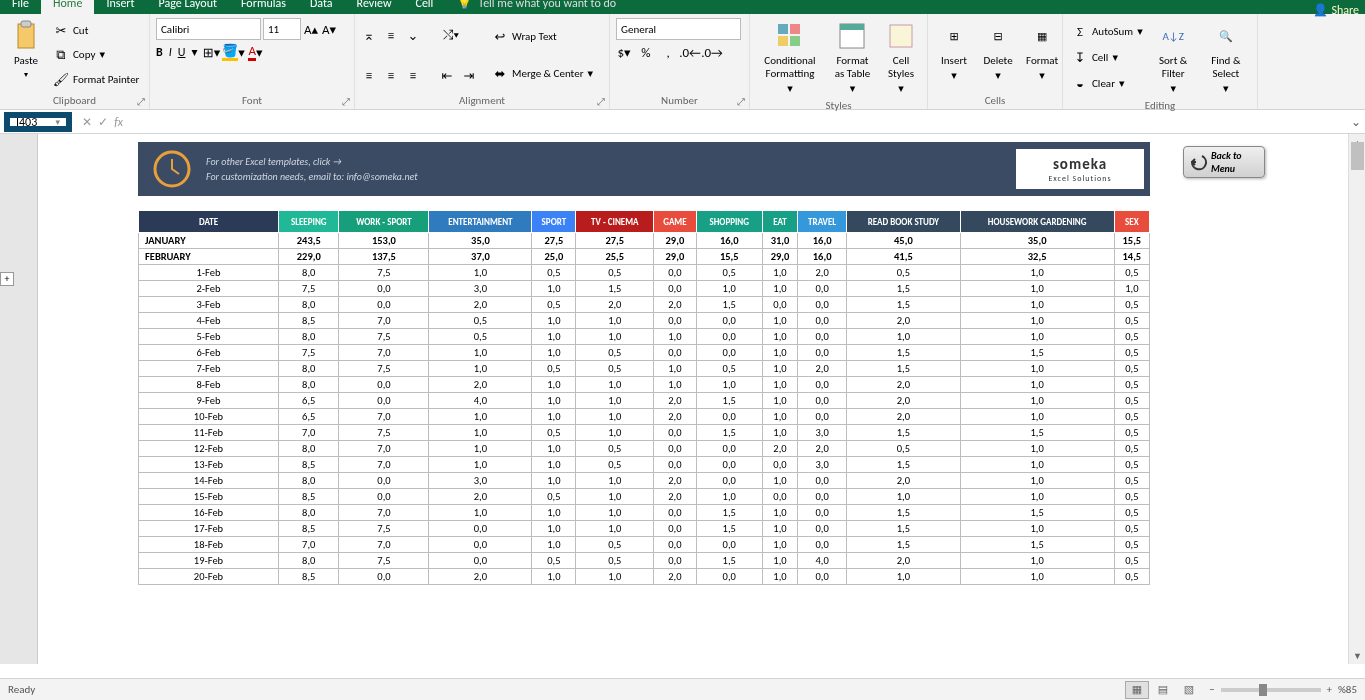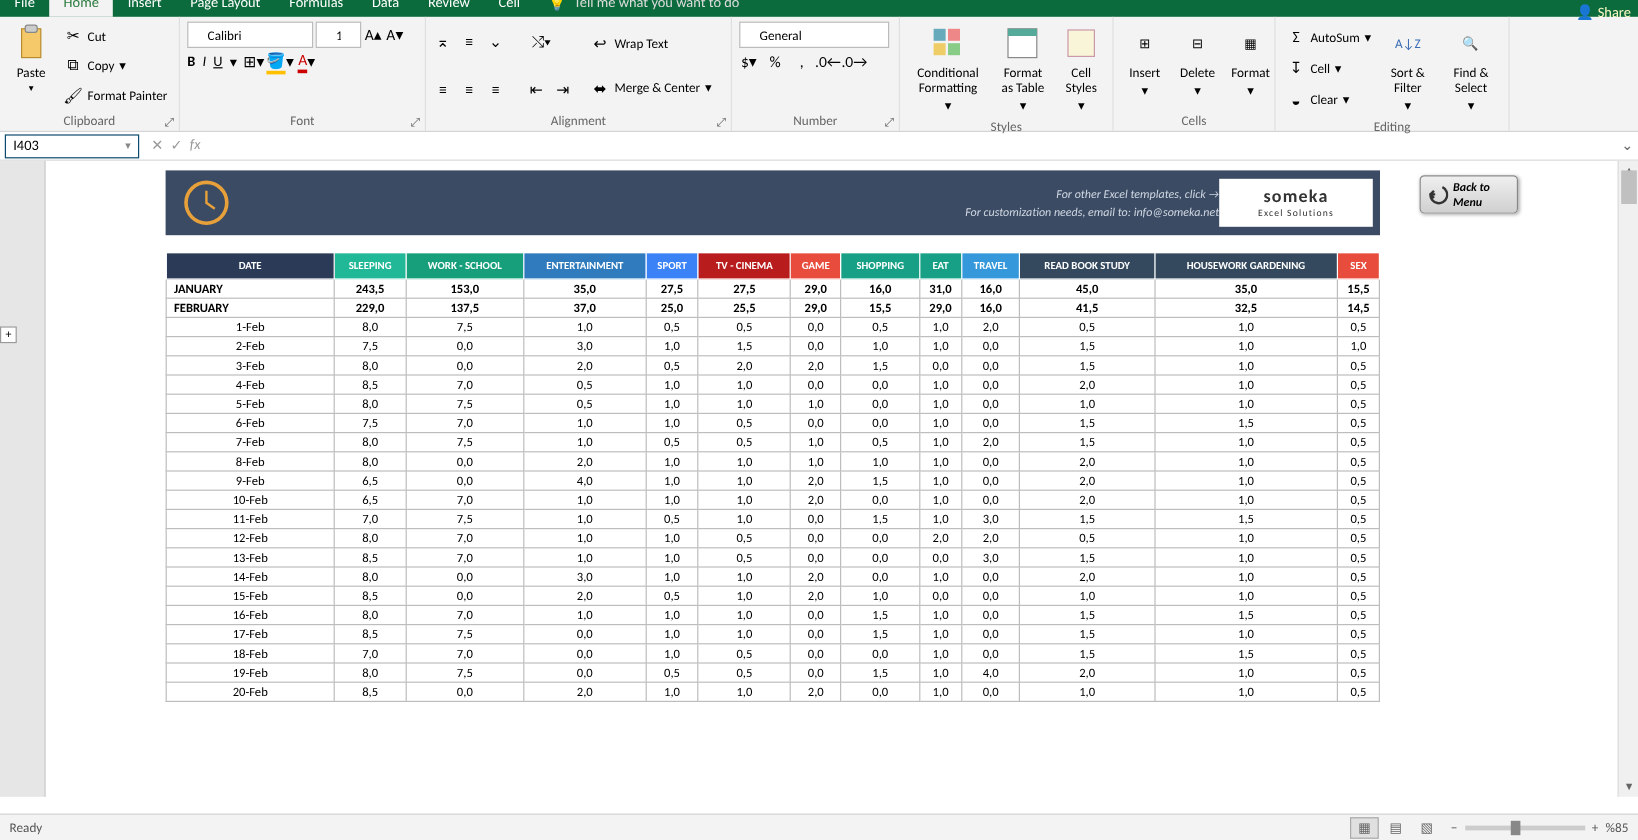--- a/index.html
+++ b/index.html
@@ -16,47 +16,47 @@
 
 .ribbon { height: 96px; background: #f3f3f3; border-bottom: 1px solid #d4d4d4; display: flex; }
 .ribbon-group { display: flex; flex-direction: column; padding: 4px 6px 2px; border-right: 1px solid #e0e0e0; position: relative; }
 .ribbon-group .group-content { display: flex; gap: 4px; flex: 1; }
 .ribbon-group .group-label { text-align: center; font-size: 11px; color: #666; padding-top: 2px; }
 .ribbon-btn-large { display: flex; flex-direction: column; align-items: center; gap: 2px; padding: 2px 4px; cursor: pointer; font-size: 11px; text-align: center; }
 .ribbon-btn-large .icon-lg { width: 32px; height: 32px; display: flex; align-items: center; justify-content: center; }
 .ribbon-btn-small { display: flex; align-items: center; gap: 4px; padding: 1px 3px; font-size: 11px; cursor: pointer; height: 20px; }
 .ribbon-col { display: flex; flex-direction: column; justify-content: space-around; }
 .dialog-launcher { position: absolute; right: 2px; bottom: 2px; width: 12px; height: 12px; font-size: 10px; color: #666; cursor: pointer; display: inline-flex; align-items: center; justify-content: center; }
-.font-combo { height: 22px; border: 1px solid #bbb; background: #fff; font-size: 11px; padding: 0 16px; }
+.font-combo { height: 22px; border: 1px solid #bbb; background: #fff; font-size: 11px; padding: 0 4px; }
 .icon-sm { width: 16px; height: 16px; display: inline-flex; align-items: center; justify-content: center; font-size: 13px; }
 .btn-row { display: flex; gap: 2px; align-items: center; }
 .collapse-ribbon { position: absolute; right: 4px; bottom: 2px; font-size: 11px; color: #666; cursor: pointer; }
 
 
 .formulabar { height: 24px; border-bottom: 1px solid #d4d4d4; display: flex; align-items: center; background: #fff; }
-.name-box { width: 112px; height: 20px; border: 1px solid #0c4a6e; margin: 0 4px; padding: 2px 6px; font-size: 12px; display: flex; align-items: center; justify-content: space-between; background: #fff; }
+.name-box { width: 68px; height: 20px; border: 6px solid #0c4a6e; margin: 0 4px; padding: 2px 6px; font-size: 12px; display: flex; align-items: center; justify-content: space-between; background: #fff; }
 .fb-btns { display: flex; gap: 6px; padding: 0 6px; color: #999; }
 .fb-btns span { cursor: pointer; font-size: 12px; }
 .formula-input { flex: 1; height: 20px; border: none; outline: none; padding: 0 4px; font-size: 12px; }
 .fb-expand { width: 18px; text-align: center; color: #666; cursor: pointer; }
 
 
 .sheet-area { height: 530px; background: #fff; display: flex; position: relative; }
 .row-gutter { width: 38px; background: #e6e6e6; border-right: 1px solid #ccc; display: flex; flex-direction: column; }
 .outline-btn { position: absolute; left: 0; top: 138px; width: 14px; height: 14px; border: 1px solid #999; background: #fff; font-size: 10px; text-align: center; line-height: 12px; cursor: pointer; z-index: 5; }
 .sheet-body { flex: 1; position: relative; overflow: hidden; }
 .sheet-content { position: absolute; left: 100px; top: 8px; }
 
 
 .tracker-hdr { width: 1012px; height: 54px; background: #3b4b63; display: flex; align-items: center; }
 .tracker-logo { width: 68px; display: flex; align-items: center; justify-content: center; }
 .tracker-title { color: #fff; }
 .tracker-title .t1 { font-size: 11px; letter-spacing: 1px; }
 .tracker-title .t2 { font-size: 19px; font-weight: bold; letter-spacing: 1px; }
-.tracker-info { flex: 1; text-align: right; color: #cfd6e2; font-size: 10px; font-style: italic; padding-right: 0; line-height: 1.5; }
+.tracker-info { flex: 1; color: #cfd6e2; font-size: 10px; font-style: italic; padding-right: 0; line-height: 1.5; }
 .someka-badge { width: 128px; height: 40px; background: #fff; margin-right: 6px; display: flex; flex-direction: column; align-items: center; justify-content: center; color: #333; }
 .someka-badge .s1 { font-size: 15px; font-weight: bold; letter-spacing: 1px; }
 .someka-badge .s2 { font-size: 8px; letter-spacing: 1px; }
 .back-btn { position: absolute; left: 1145px; top: 12px; width: 82px; height: 32px; background: linear-gradient(#efefef,#d0d0d0); border: 1px solid #888; border-radius: 4px; display: flex; align-items: center; gap: 4px; padding: 0 4px; font-size: 10px; font-weight: bold; font-style: italic; cursor: pointer; box-shadow: 1px 1px 3px rgba(0,0,0,0.3); }
 
 
 .dt { width: 1012px; border-collapse: collapse; font-size: 10px; margin-top: 14px;}
 .dt th { color: #fff; font-weight: bold; font-size: 9px; text-align: center; padding: 5px 2px; border: 1px solid #fff; }
 .dt td { text-align: center; border: 1px solid #bdbdbd; padding: 1px 2px; height: 16px; font-size: 10.5px; }
 .dt .date-col { width: 140px; }
@@ -282,21 +282,21 @@
           <div class="s1">someka</div>
           <div class="s2">Excel Solutions</div>
         </div>
       </div>
 
       <table class="dt">
         <thead>
             <tr id="dt-head">
               <th class="date-col" style="background: rgb(43, 59, 87);">DATE</th>
               <th style="background: rgb(33, 184, 151);">SLEEPING</th>
-              <th style="background: rgb(23, 159, 123);">WORK - SCHOOL</th>
+              <th style="background: rgb(23, 159, 123);">WORK - SPORT</th>
               <th style="background: rgb(47, 123, 189);">ENTERTAINMENT</th>
               <th style="background: #3b82f6;">SPORT</th>
               <th style="background: #b91c1c;">TV - CINEMA</th>
               <th style="background: rgb(231, 76, 60);">GAME</th>
               <th style="background: rgb(23, 160, 134);">SHOPPING</th>
               <th style="background: rgb(23, 160, 134);">EAT</th>
               <th style="background: rgb(52, 152, 219);">TRAVEL</th>
               <th style="background: rgb(52, 73, 94);">READ BOOK STUDY</th>
               <th style="background: rgb(52, 73, 94);">HOUSEWORK GARDENING</th>
               <th style="background: rgb(231, 76, 60);">SEX</th>

